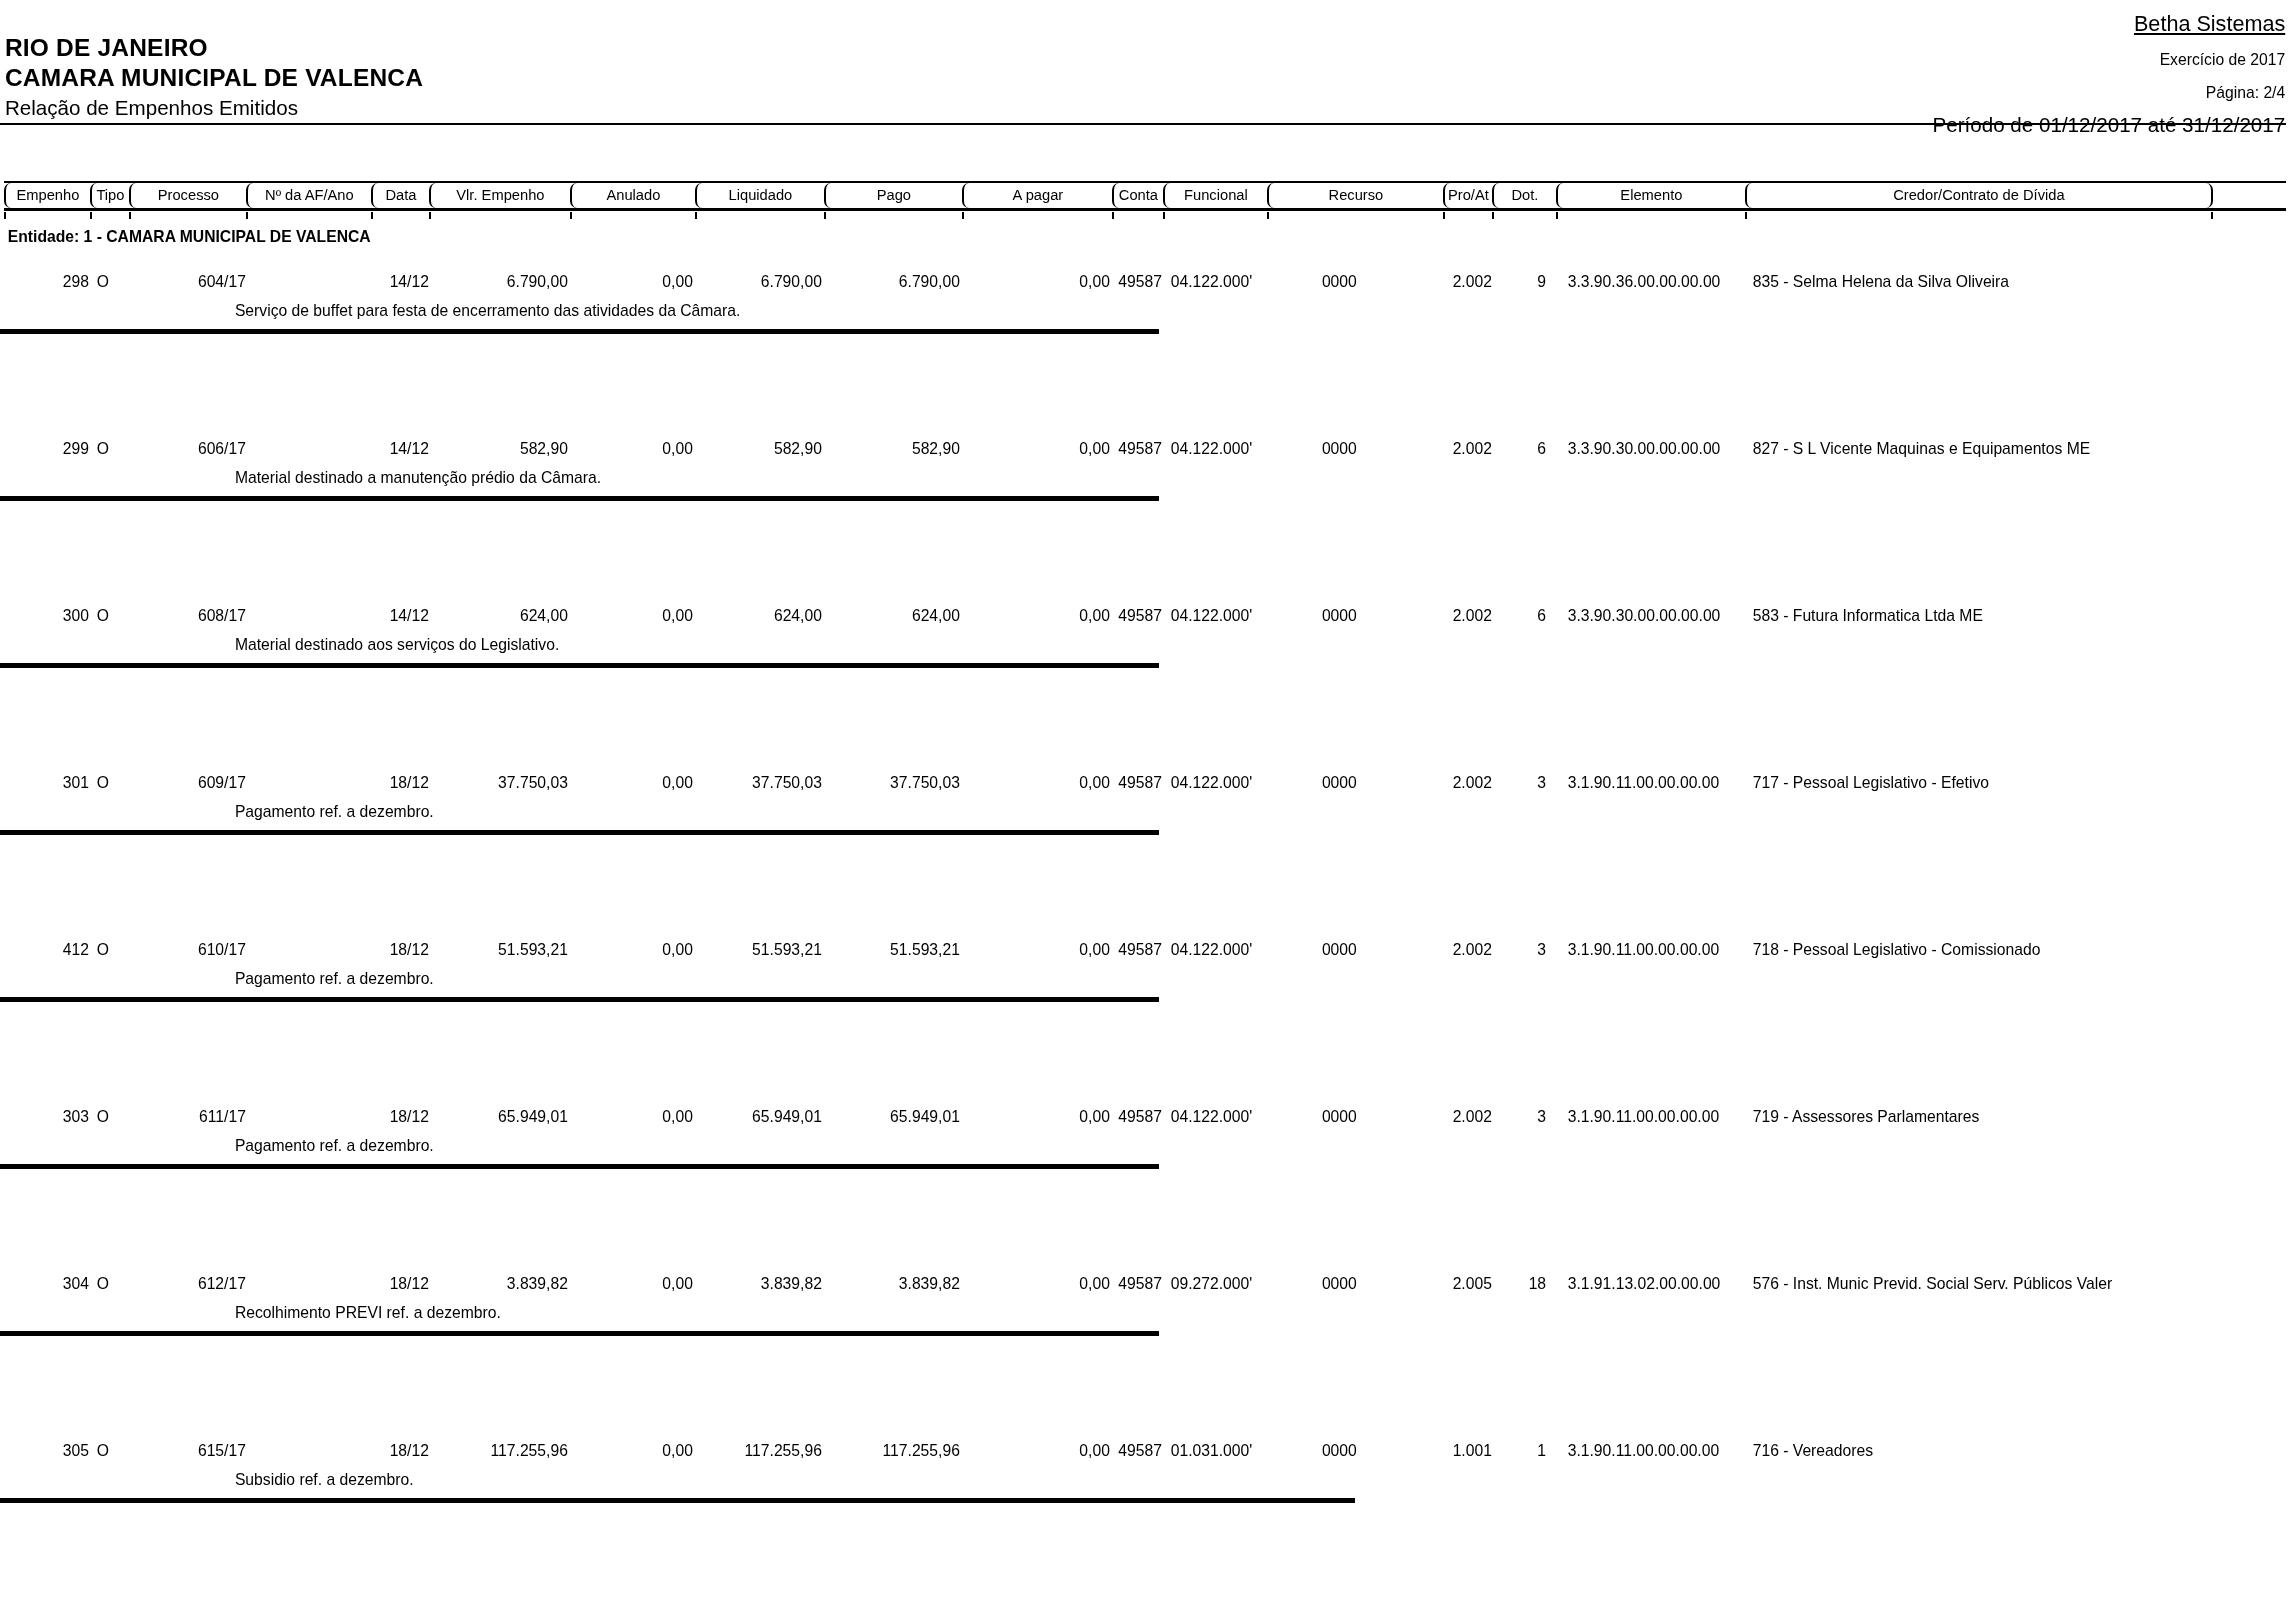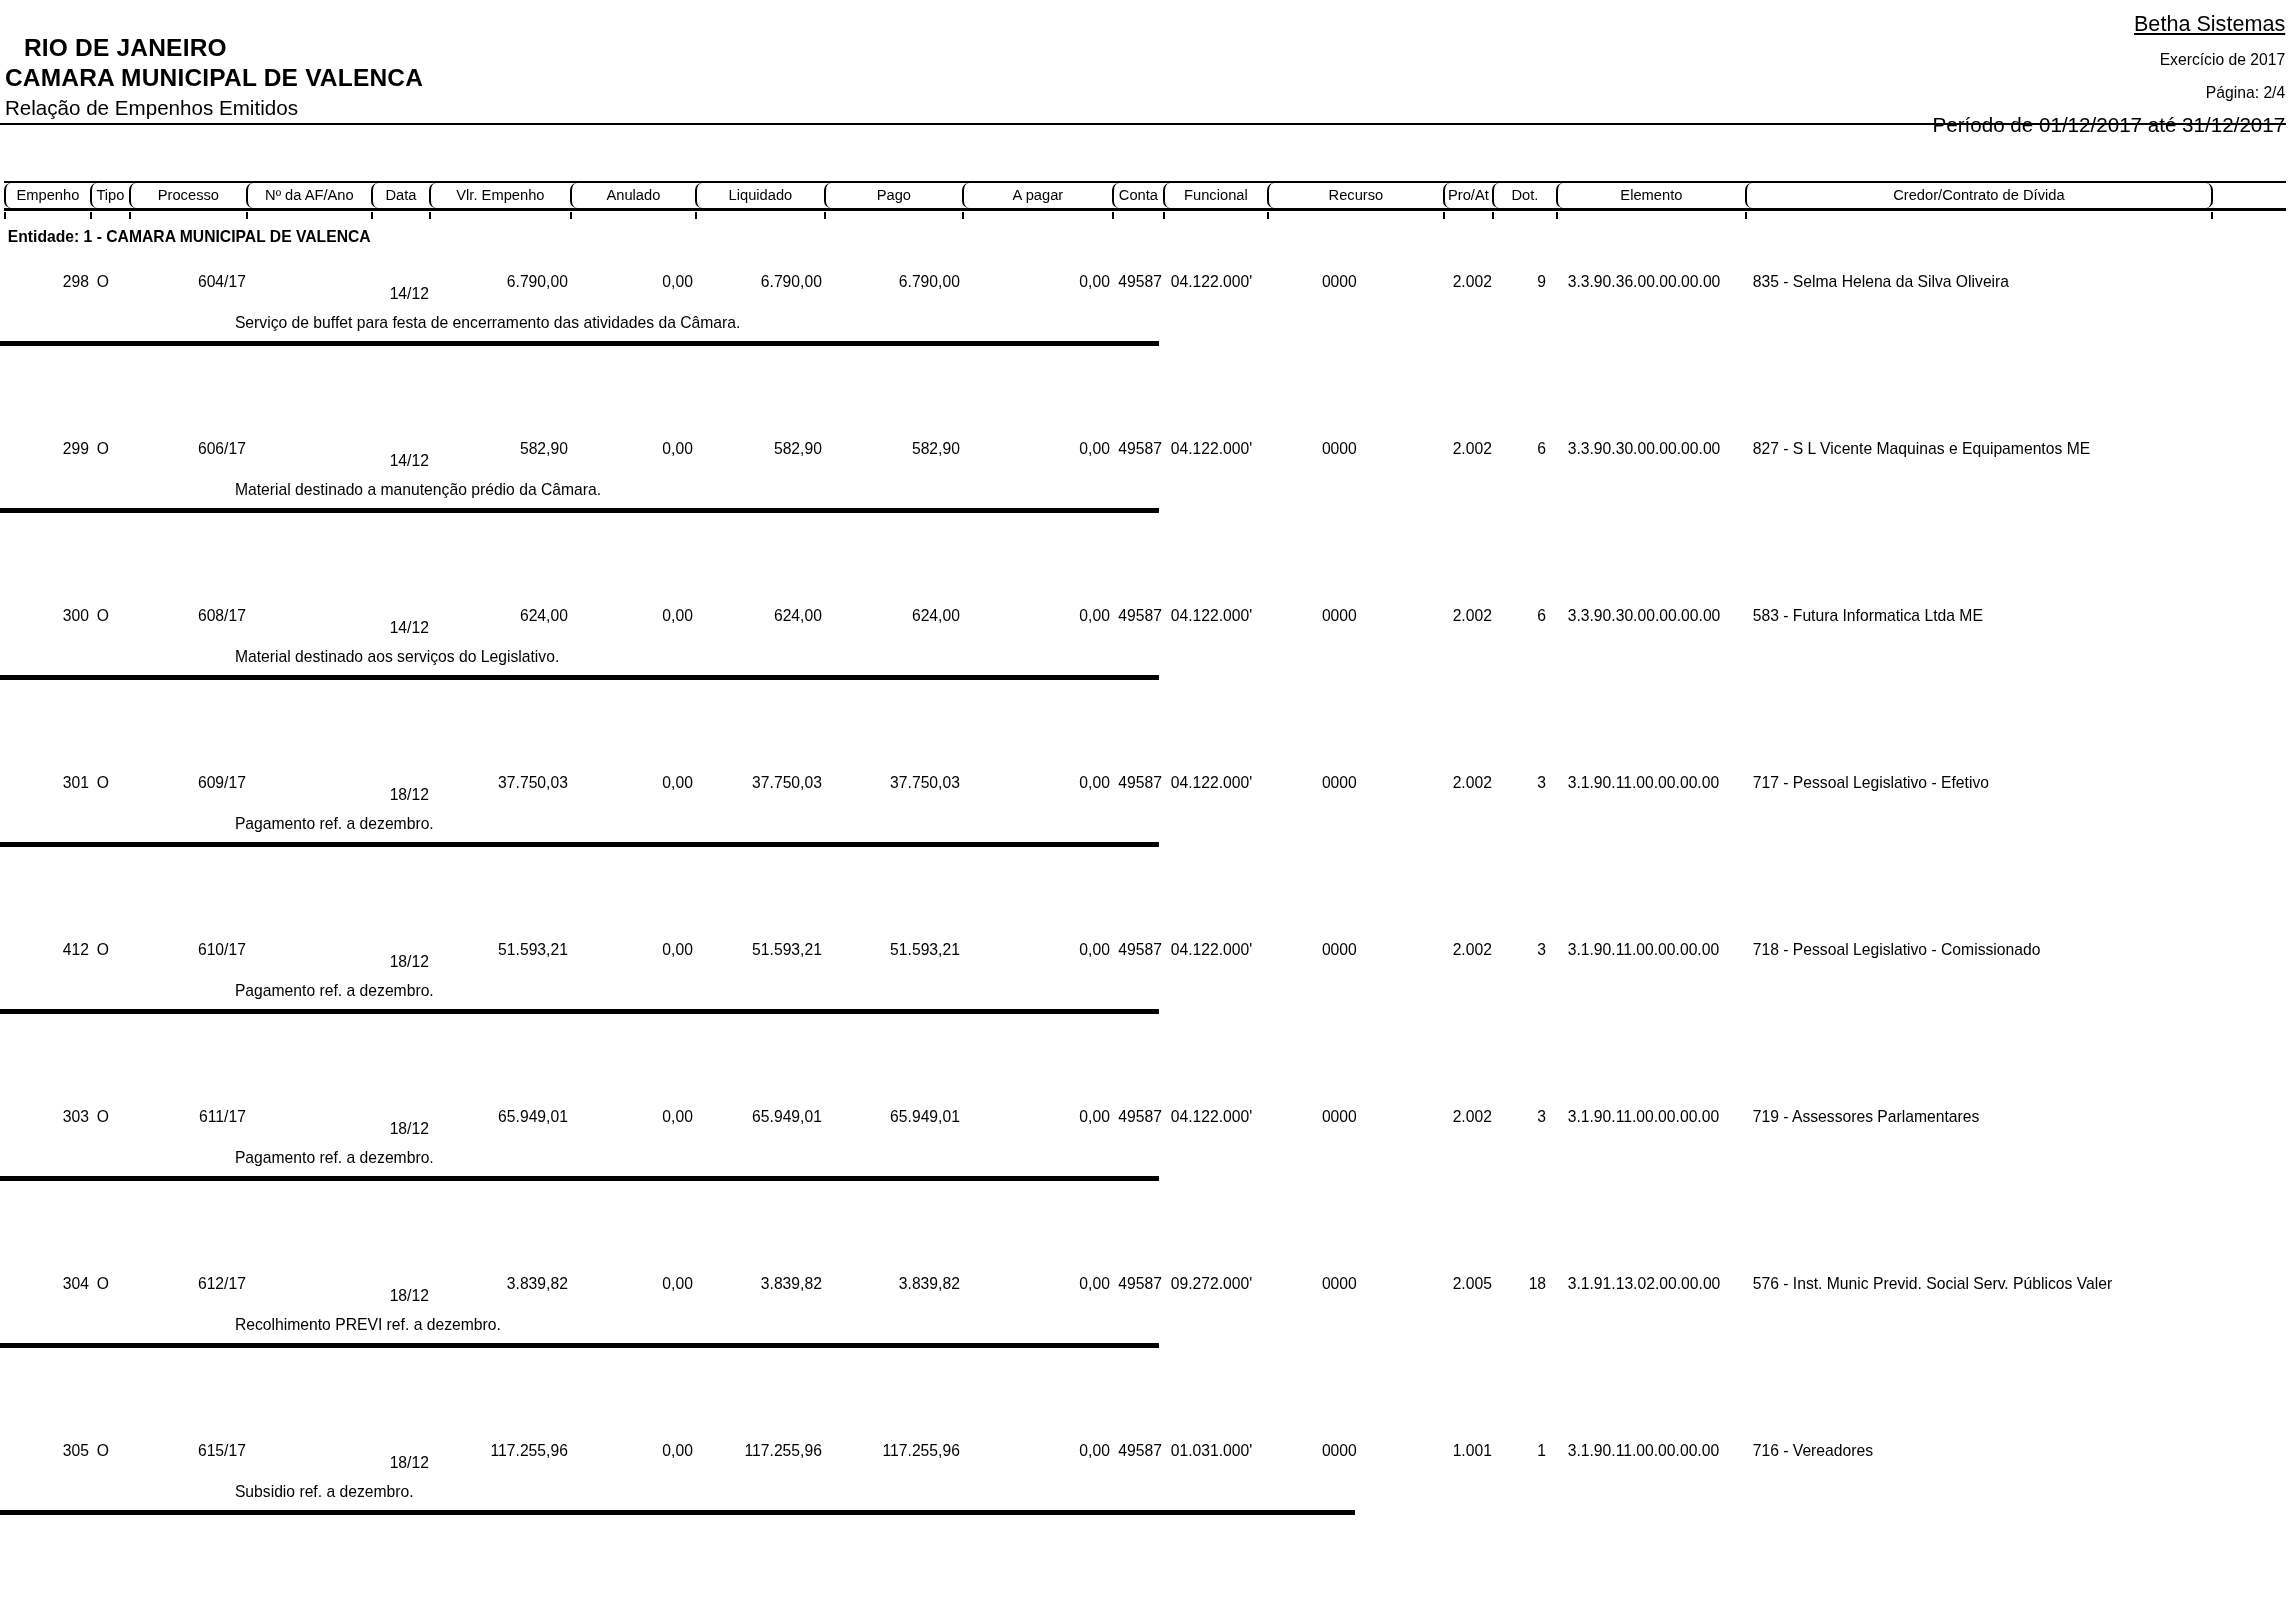--- a/index.html
+++ b/index.html
@@ -4,21 +4,21 @@
 <style>
   html,body{margin:0;padding:0;}
   body{
     width:2293px;height:1620px;background:#ffffff;color:#000;
     font-family:"Liberation Sans", sans-serif;position:relative;overflow:hidden;
   }
   .page{position:absolute;inset:0;}
 
   
   .ph-left{position:absolute;left:4.9px;top:33px;}
-  .ph-left .state{font-size:24.5px;font-weight:bold;line-height:30px;letter-spacing:0.2px;margin-left:19px;}
+  .ph-left .state{font-size:24.5px;font-weight:bold;line-height:30px;letter-spacing:0.2px;}
   .ph-left .muni{font-size:24.5px;font-weight:bold;line-height:30px;letter-spacing:0.2px;}
   .ph-left .rtitle{font-size:20.6px;margin-top:3px;}
   .ph-right{position:absolute;right:7.8px;top:10.8px;text-align:right;}
   .ph-right .sys{font-size:21.6px;text-decoration:underline;}
   .ph-right .exercise{font-size:15.7px;margin-top:14.7px;}
   .ph-right .pagenum{font-size:15.7px;margin-top:14.7px;}
   .ph-right .period{font-size:20.6px;margin-top:10.8px;}
   .header-rule{position:absolute;left:0;top:123px;width:2286px;height:2px;background:#000;}
 
   
@@ -42,21 +42,21 @@
   .entity{position:absolute;left:7.8px;top:228px;font-size:15.7px;font-weight:bold;}
 
   
   .rows{position:absolute;left:3.9px;top:267px;width:2284px;}
   .record{height:167px;box-sizing:border-box;padding-top:4.9px;}
   .record-main{display:flex;font-size:15.7px;line-height:20.6px;}
   .td{box-sizing:border-box;white-space:nowrap;padding:0 2px;overflow:visible;}
   .td.c0{text-align:right;padding-right:1px;}
   .td.c1{padding-left:6.9px;}
   .td.c2{text-align:right;padding-right:0;}
-  .td.c4{text-align:right;padding-right:0;margin-top:12px;}
+  .td.c4{text-align:right;padding-right:0;}
   .td.c5,.td.c6,.td.c7,.td.c8,.td.c9{text-align:right;padding-right:2px;}
   .td.c10{text-align:right;padding-right:1px;}
   .td.c11{padding-left:7.8px;}
   .td.c12{padding-left:55px;}
   .td.c13{text-align:right;padding-right:0;}
   .td.c14{text-align:right;padding-right:9.8px;}
   .td.c15{padding-left:11.8px;}
   .td.c16{padding-left:7.8px;}
   .record-desc{margin:8.8px 0 0 231px;font-size:15.7px;line-height:19.6px;}
   .record-rule{margin-left:-3.9px;margin-top:7.8px;width:1159px;height:4.9px;background:#000;}

